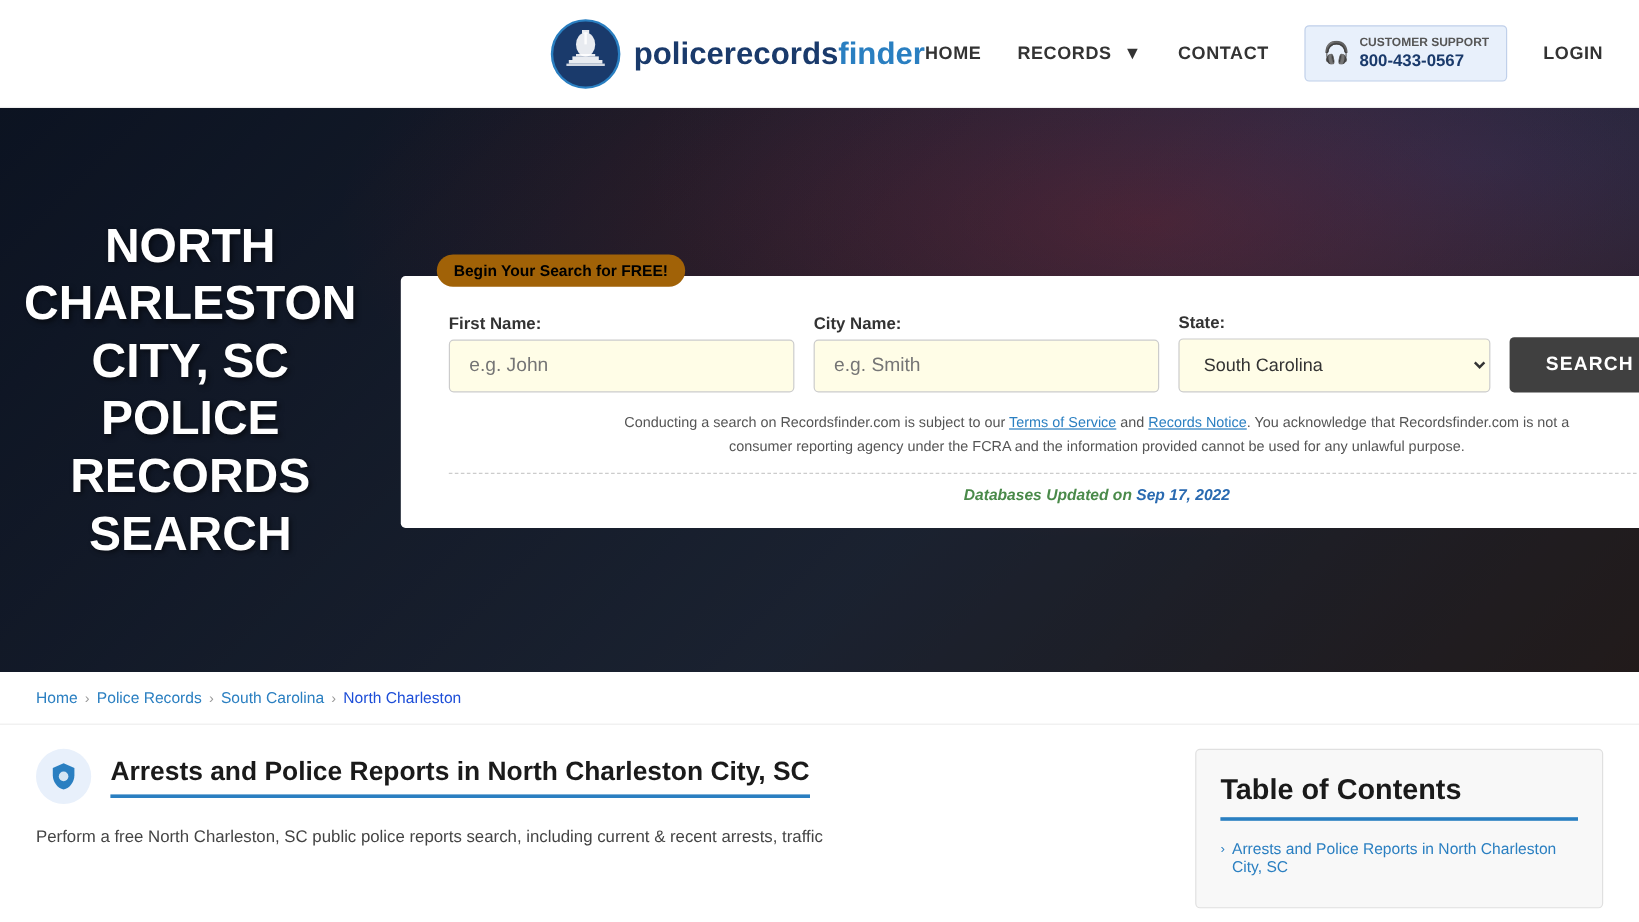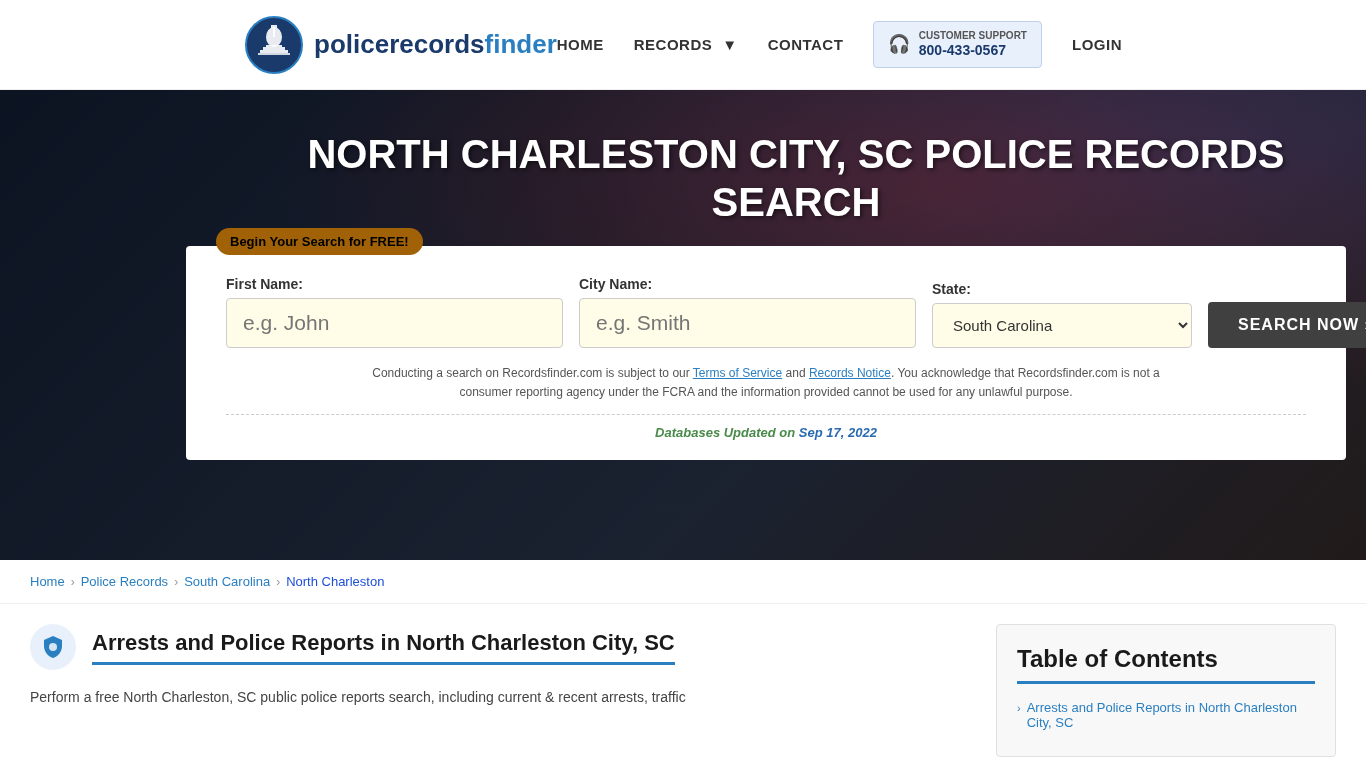--- a/index.html
+++ b/index.html
@@ -2,21 +2,21 @@
 <html><head>
   <meta charset="utf-8">
   <style>
     * { box-sizing: border-box; margin: 0; padding: 0; }
     body { font-family: Arial, sans-serif; font-size: 14px; color: #333; background: #fff; }
 
     
     .header {
       display: flex;
       align-items: center;
-      justify-content: center;
+      justify-content: flex-end;
       padding: 10px 30px;
       background: #fff;
       border-bottom: 1px solid #eee;
       height: 90px;
     }
     .logo-area {
       display: flex;
       align-items: center;
       gap: 10px;
     }
@@ -93,23 +93,24 @@
       cursor: pointer;
     }
 
     
     .hero {
       position: relative;
       min-height: 470px;
       background: linear-gradient(rgba(0,0,0,0.55), rgba(0,0,0,0.55)),
         linear-gradient(135deg, #1a2a4a 0%, #2a3a5a 30%, #3a4a6a 60%, #4a3a3a 100%);
       display: flex;
-      flex-direction: column;
-      align-items: flex-end;
+      flex-direction: row;
+      align-items: center;
       padding: 40px 20px 20px;
+      gap: 37px;
     }
     
     .hero::before {
       content: '';
       position: absolute;
       top: 0; left: 0; right: 0; bottom: 0;
       background: 
         radial-gradient(ellipse at 70% 20%, rgba(180,30,30,0.3) 0%, transparent 50%),
         radial-gradient(ellipse at 90% 10%, rgba(30,80,180,0.25) 0%, transparent 40%);
       pointer-events: none;
@@ -161,23 +162,23 @@
     }
     .form-group label {
       font-size: 14px;
       font-weight: 600;
       color: #333;
     }
     .form-group input {
       border: 1px solid #ccc;
       border-radius: 4px;
       padding: 12px 16px;
-      font-size: 21px;
+      font-size: 16px;
       background: #fffde7;
-      width: 337px;
+      width: 288px;
       outline: none;
       color: #aaa;
     }
     .form-group select {
       border: 1px solid #ccc;
       border-radius: 4px;
       padding: 12px 16px;
       font-size: 15px;
       background: #fffde7;
       width: 260px;

